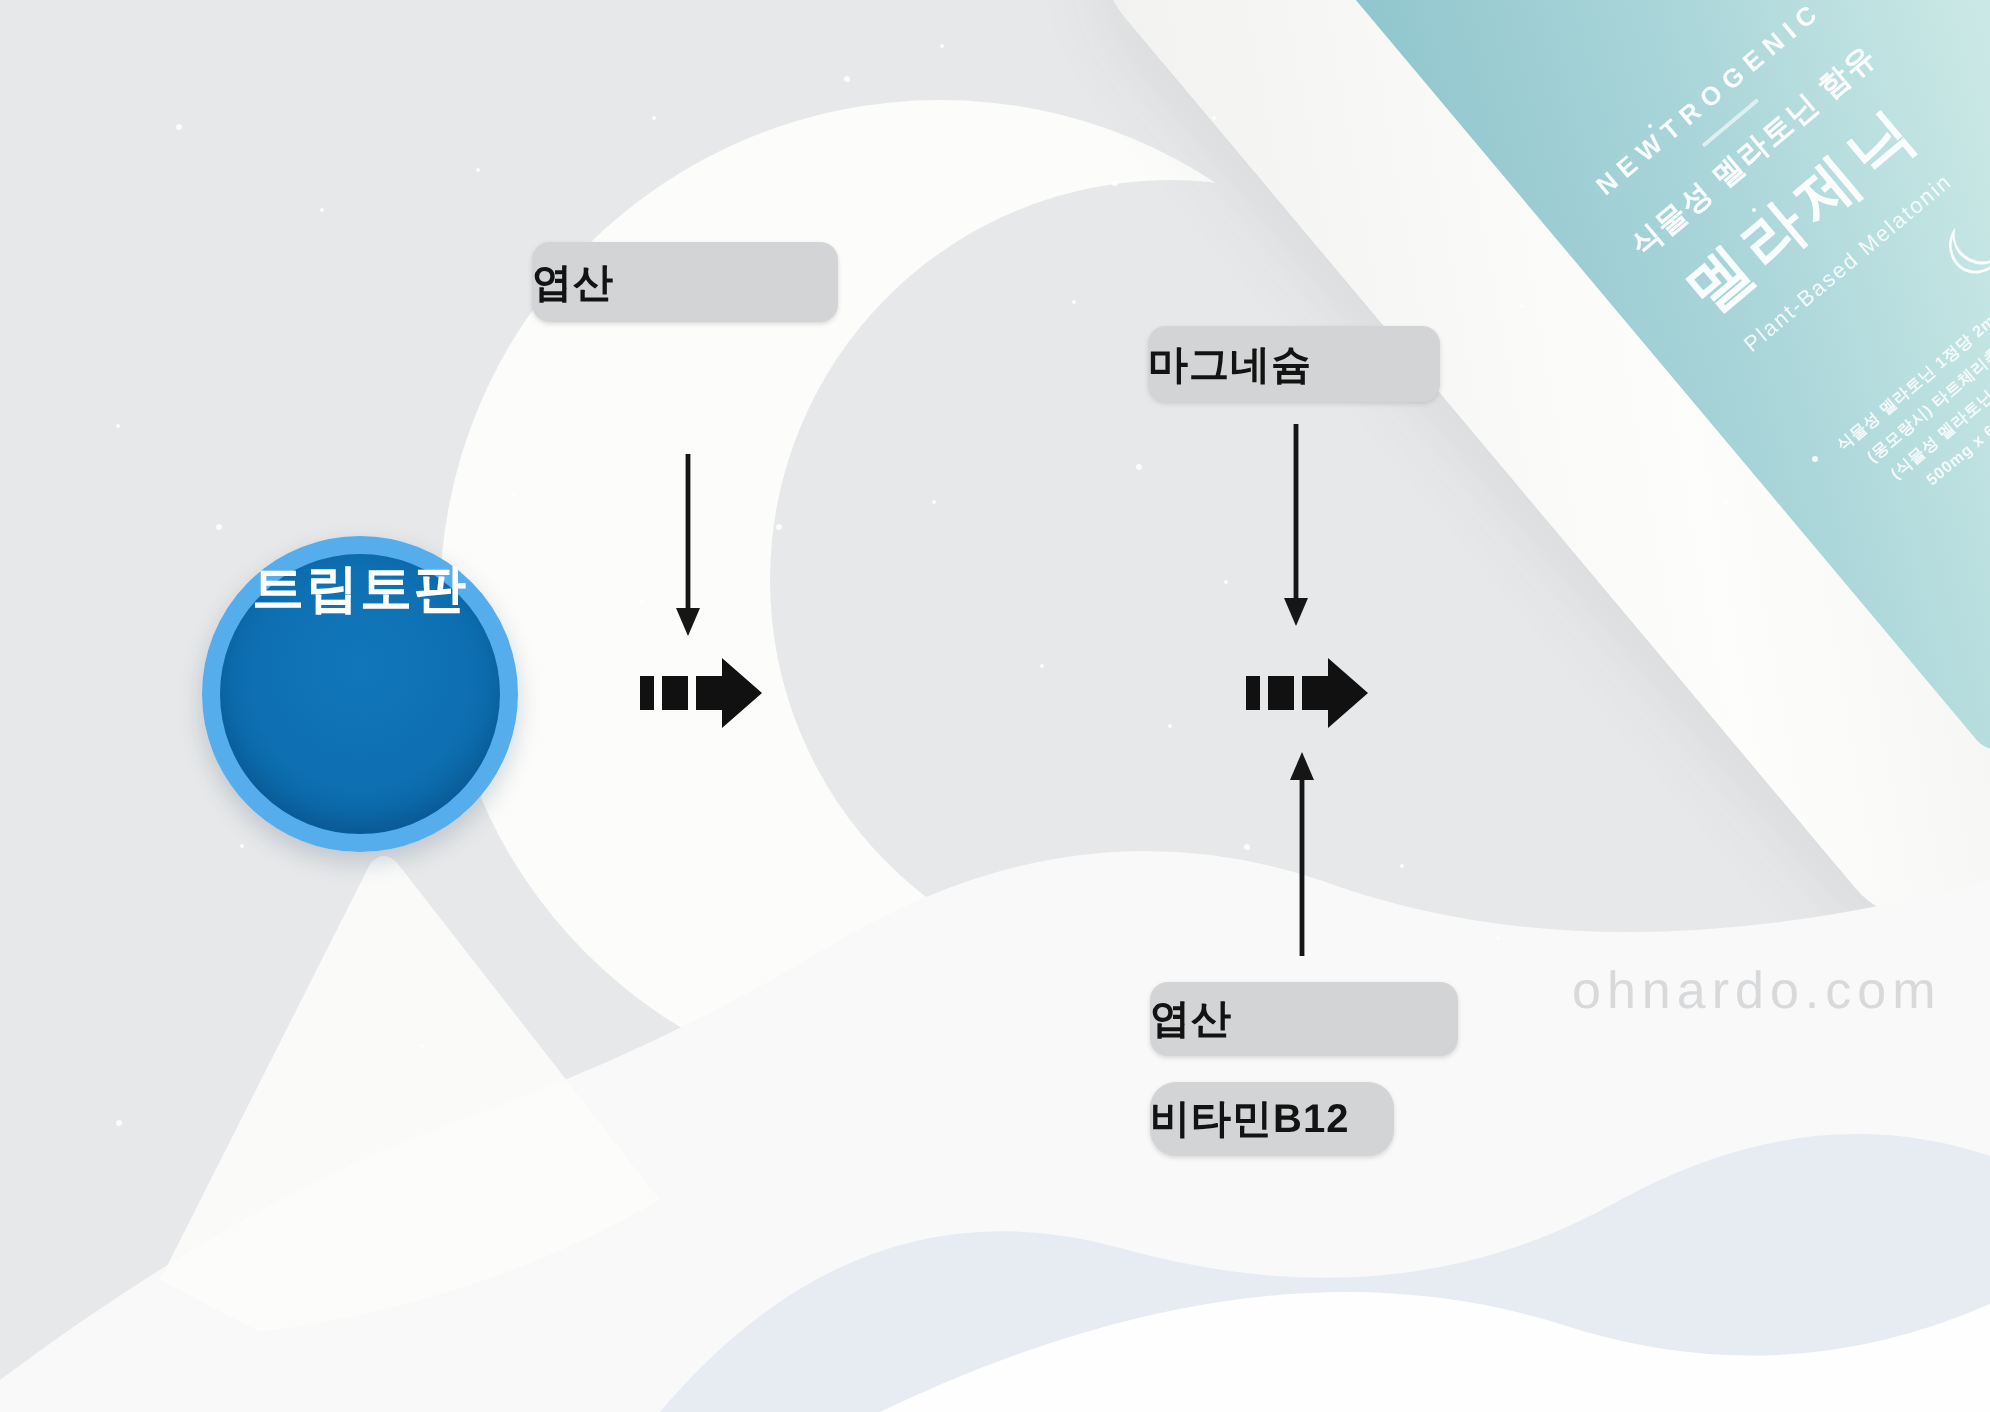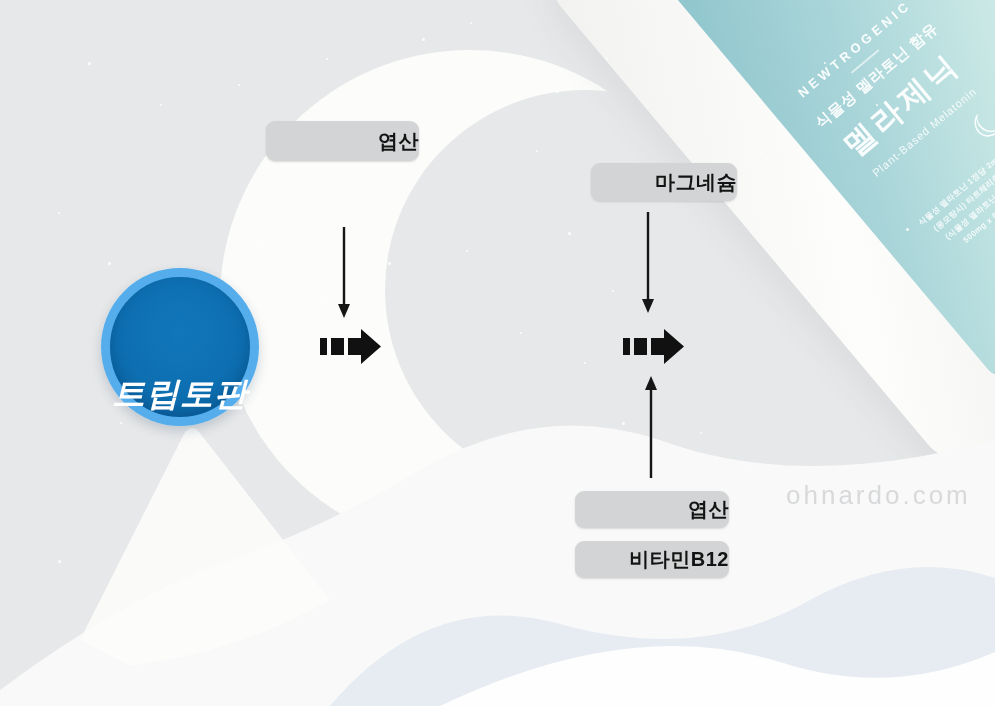--- a/index.html
+++ b/index.html
@@ -36,39 +36,39 @@
         margin:2px 26px 0 0;font-family:"DejaVu Sans",sans-serif;color:rgba(255,255,255,.95);}
   .details{display:flex;flex-direction:column;gap:3px;font-size:8px;letter-spacing:.4px;
            opacity:.9;font-weight:700;white-space:nowrap;}
 
   
   .node{
     position:absolute;width:158px;height:158px;border-radius:50%;box-sizing:border-box;
     border:9px solid #55adec;
     background:radial-gradient(circle at 50% 40%,#1177ba,#0d6eb0 60%,#0a63a2);
     box-shadow:0 5px 12px rgba(25,60,95,.20), inset 0 -6px 14px rgba(0,35,70,.25);
-    display:flex;align-items:flex-end;justify-content:center;
-    color:#ffffff;font-weight:700;font-size:33px;letter-spacing:1px;font-style:italic;
+    display:flex;align-items:flex-start;justify-content:center;
+    color:#ffffff;font-weight:700;font-size:26px;letter-spacing:1px;
   }
   #node-1{left:101px;top:268px;}
   #node-2{left:418px;top:268px;}
   #node-3{left:738px;top:268px;}
 
   
   .pill{
     position:absolute;background:#d3d4d5;border-radius:9px;
-    display:flex;align-items:center;justify-content:flex-end;
+    display:flex;align-items:center;justify-content:flex-start;
     font-weight:700;font-size:20px;color:#131313;letter-spacing:.5px;
     box-shadow:0 1px 2px rgba(120,120,125,.25);
   }
   #pill-folate-1{left:266px;top:121px;width:153px;height:40px;}
   #pill-b6{left:266px;top:177px;width:153px;height:40px;}
-  #pill-magnesium{left:591px;top:163px;width:146px;height:38px;}
+  #pill-magnesium{left:574px;top:163px;width:146px;height:38px;}
   #pill-folate-2{left:575px;top:491px;width:154px;height:37px;}
-  #pill-b12{left:575px;top:541px;width:154px;height:37px;}
+  #pill-b12{left:575px;top:541px;width:122px;height:37px;border-radius:13px;}
 
   
   .watermark{
     position:absolute;left:786px;top:480px;
     font-size:26px;letter-spacing:3px;color:#d8d9db;font-weight:400;
   }
 
   .star{position:absolute;background:#ffffff;border-radius:50%;opacity:.85;}
 </style>
 </head>

